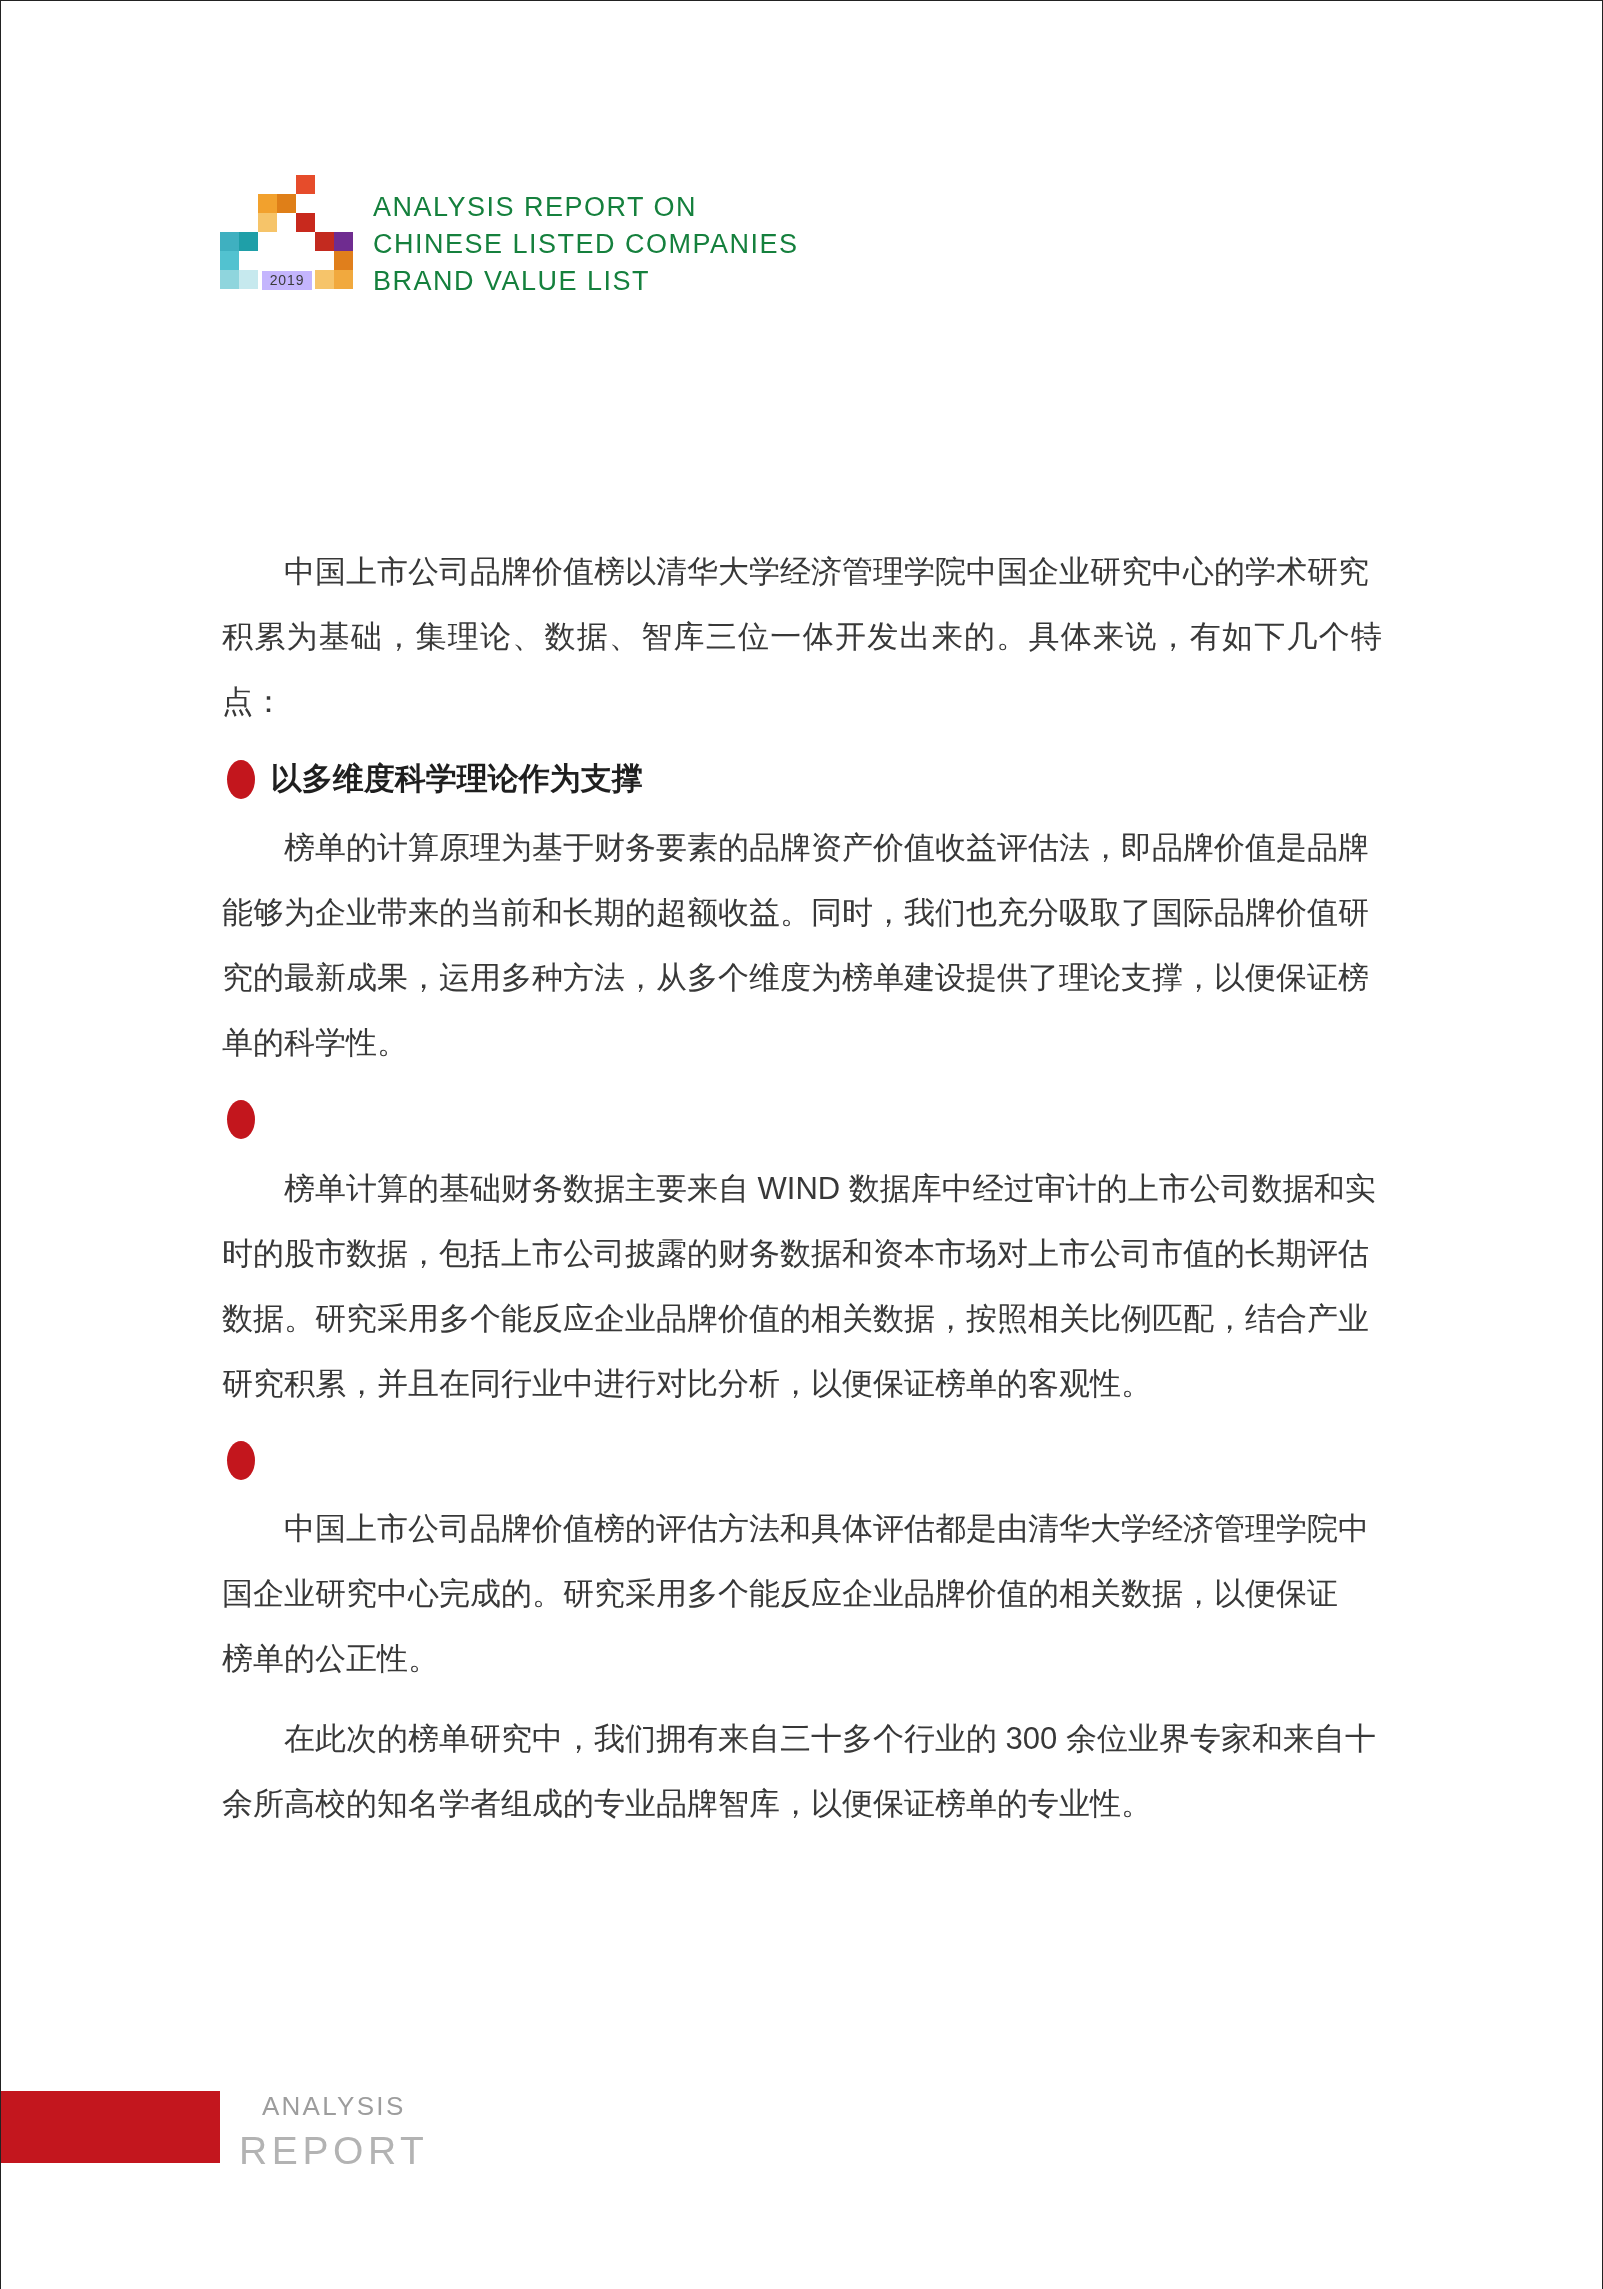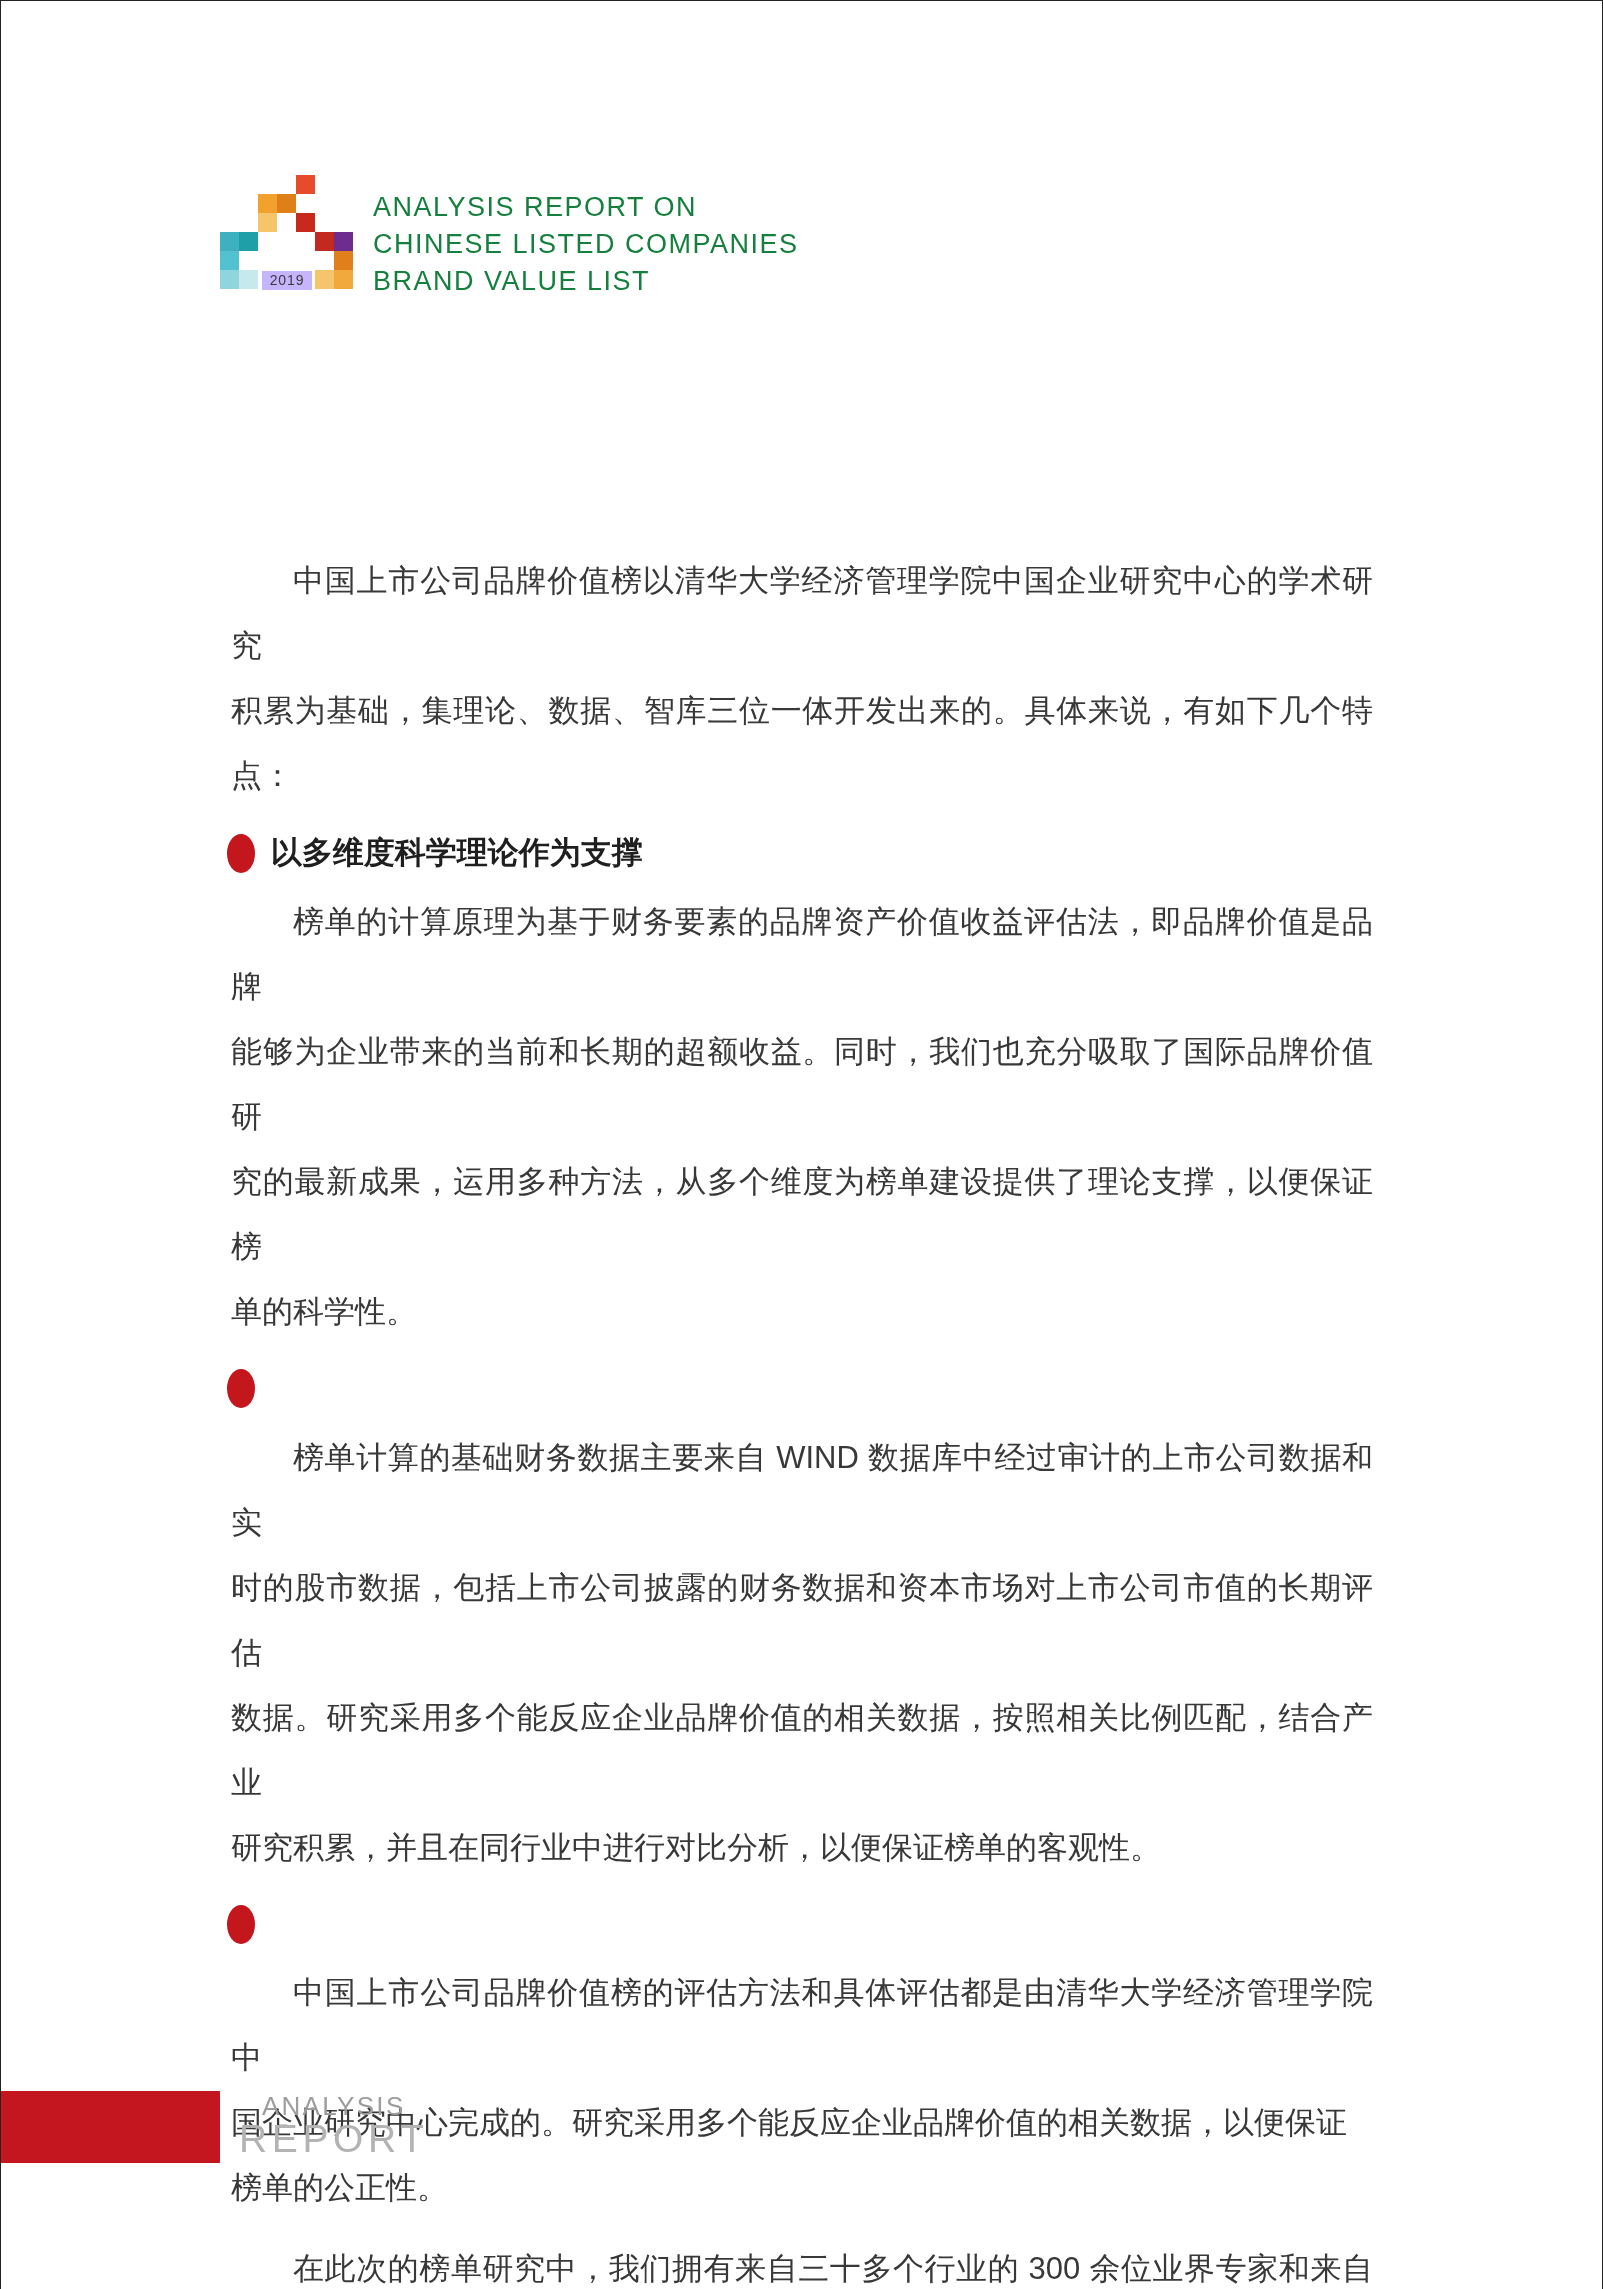--- a/index.html
+++ b/index.html
@@ -27,21 +27,21 @@
     letter-spacing:1.5px;font-weight:300;
     white-space:pre-line;
   }
 
   
   .content{
     position:absolute;left:214px;top:531px;width:1174px;
     color:#383838;font-size:31px;line-height:65px;
   }
   .para{
-    margin:16px;
+    margin:7px;
     white-space:pre-line;
     text-indent:2em;
     text-align:justify;
   }
   .section-head{
     display:flex;align-items:center;
     margin-top:24px;height:42px;
     padding-left:12px;
   }
   .red-dot{
@@ -56,21 +56,21 @@
   
   .footer-bar{
     position:absolute;left:0;top:2090px;width:219px;height:72px;
     background:#C3161E;
   }
   .footer-text{position:absolute;left:238px;top:2093px;}
   .footer-analysis{
     color:#9D9D9D;font-size:26px;line-height:24px;letter-spacing:2.3px;font-weight:400;text-align:center;
   }
   .footer-report{
-    color:#B3B3B3;font-size:39px;line-height:42px;letter-spacing:4.6px;font-weight:300;
+    color:#B3B3B3;font-size:39px;line-height:42px;letter-spacing:4.6px;font-weight:300;margin-top:12px;
   }
 </style>
 </head>
 <body>
 
 <div class="page">
 
   <div class="logo-mosaic">
     <div class="year-badge">2019</div>
   <div class="sq" style="left: 76px; top: 0px; background: rgb(230, 76, 43);"></div>

